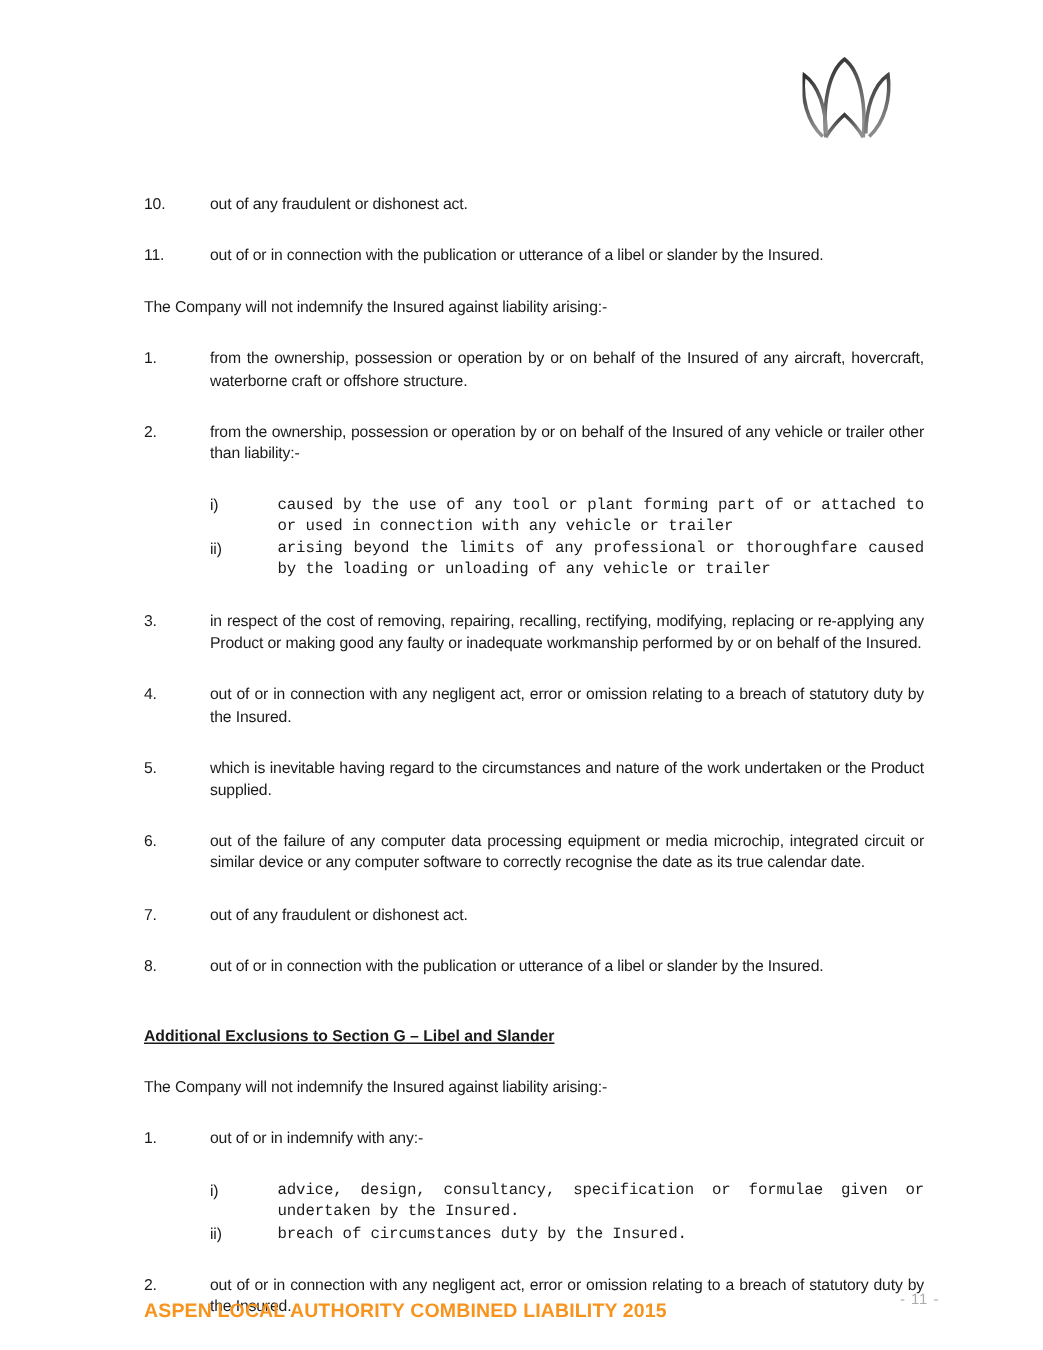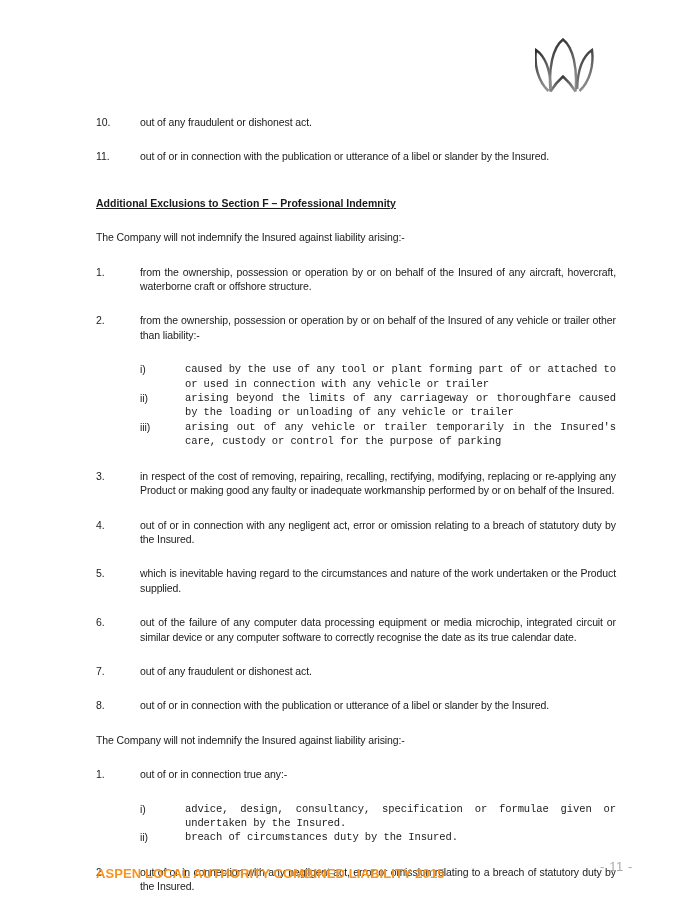--- a/index.html
+++ b/index.html
@@ -22,21 +22,21 @@
     width: 60px;
     height: 57px;
   }
   .content {
     position: absolute;
     left: 96px;
     top: 114px;
     width: 520px;
   }
   .block { margin-top: 20px; }
-  .first { margin-top: 1px; }
+  .first { margin-top: 15px; }
   .heading {
     margin-top: 32px;
     font-weight: bold;
     text-decoration: underline;
     letter-spacing: 0;
   }
   .item { display: flex; }
   .item > .num { width: 44px; flex: 0 0 44px; }
   .item > .itext { flex: 1 1 auto; text-align: justify; }
   .sublist { margin-left: 44px; }
@@ -50,21 +50,21 @@
     font-size: 13px;
     font-weight: bold;
     color: #F7941E;
     letter-spacing: 0.1px;
     white-space: nowrap;
   }
   .page-number {
     position: absolute;
     left: 600px;
     top: 860px;
-    font-size: 13px;
+    font-size: 10px;
     color: #ababab;
     letter-spacing: 0.6px;
     white-space: nowrap;
   }
 </style>
 </head>
 <body>
 
 <div class="page">
 
@@ -90,46 +90,41 @@
     <div class="item block first">
       <span class="num">10.</span>
       <div class="itext">out of any fraudulent or dishonest act.</div>
     </div>
 
     <div class="item block">
       <span class="num">11.</span>
       <div class="itext">out of or in connection with the publication or utterance of a libel or slander by the Insured.</div>
     </div>
 
-    <div class="heading">Additional Exclusions to Section F – Professional Indemnity</div>
 
     <div class="block">The Company will not indemnify the Insured against liability arising:-</div>
 
     <div class="item block">
       <span class="num">1.</span>
       <div class="itext">from the ownership, possession or operation by or on behalf of the Insured of any aircraft, hovercraft, waterborne craft or offshore structure.</div>
     </div>
 
     <div class="item block">
       <span class="num">2.</span>
       <div class="itext">from the ownership, possession or operation by or on behalf of the Insured of any vehicle or trailer other than liability:-</div>
     </div>
 
     <div class="sublist block">
       <div class="subitem">
         <span class="snum">i)</span>
         <div class="stext">caused by the use of any tool or plant forming part of or attached to or used in connection with any vehicle or trailer</div>
       </div>
       <div class="subitem">
         <span class="snum">ii)</span>
-        <div class="stext">arising beyond the limits of any carriageway or thoroughfare caused by the loading or unloading of any vehicle or trailer</div>
-      </div>
-      <div class="subitem">
-        <span class="snum">iii)</span>
-        <div class="stext">arising out of any vehicle or trailer temporarily in the Insured's care, custody or control for the purpose of parking</div>
+        <div class="stext">arising beyond the limits of any professional or thoroughfare caused by the loading or unloading of any vehicle or trailer</div>
       </div>
     </div>
 
     <div class="item block">
       <span class="num">3.</span>
       <div class="itext">in respect of the cost of removing, repairing, recalling, rectifying, modifying, replacing or re-applying any Product or making good any faulty or inadequate workmanship performed by or on behalf of the Insured.</div>
     </div>
 
     <div class="item block">
       <span class="num">4.</span>
@@ -149,26 +144,27 @@
     <div class="item block">
       <span class="num">7.</span>
       <div class="itext">out of any fraudulent or dishonest act.</div>
     </div>
 
     <div class="item block">
       <span class="num">8.</span>
       <div class="itext">out of or in connection with the publication or utterance of a libel or slander by the Insured.</div>
     </div>
 
+    <div class="heading">Additional Exclusions to Section G – Libel and Slander</div>
 
     <div class="block">The Company will not indemnify the Insured against liability arising:-</div>
 
     <div class="item block">
       <span class="num">1.</span>
-      <div class="itext">out of or in connection true any:-</div>
+      <div class="itext">out of or in indemnify with any:-</div>
     </div>
 
     <div class="sublist block">
       <div class="subitem">
         <span class="snum">i)</span>
         <div class="stext">advice, design, consultancy, specification or formulae given or undertaken by the Insured.</div>
       </div>
       <div class="subitem">
         <span class="snum">ii)</span>
         <div class="stext">breach of circumstances duty by the Insured.</div>

